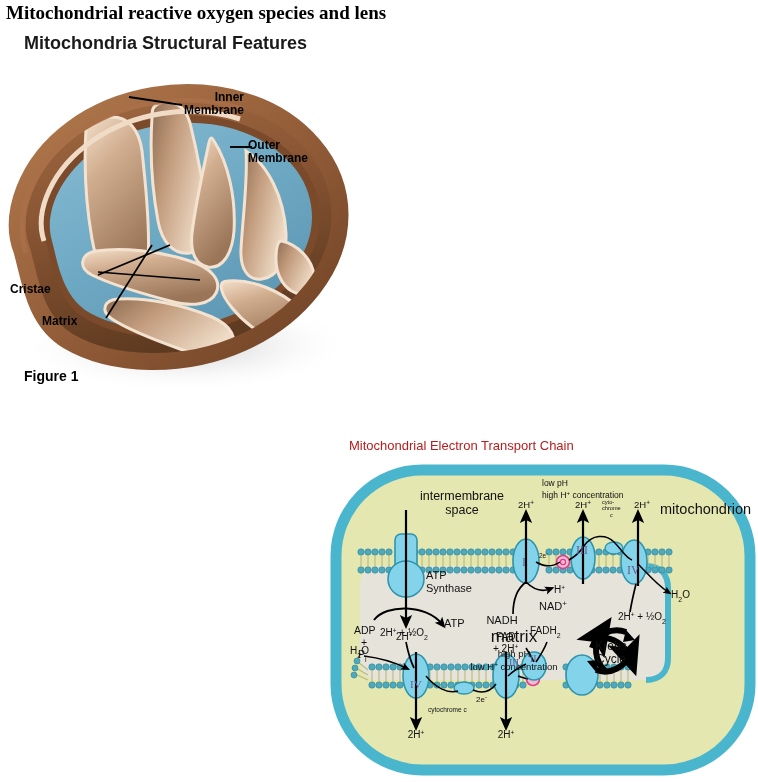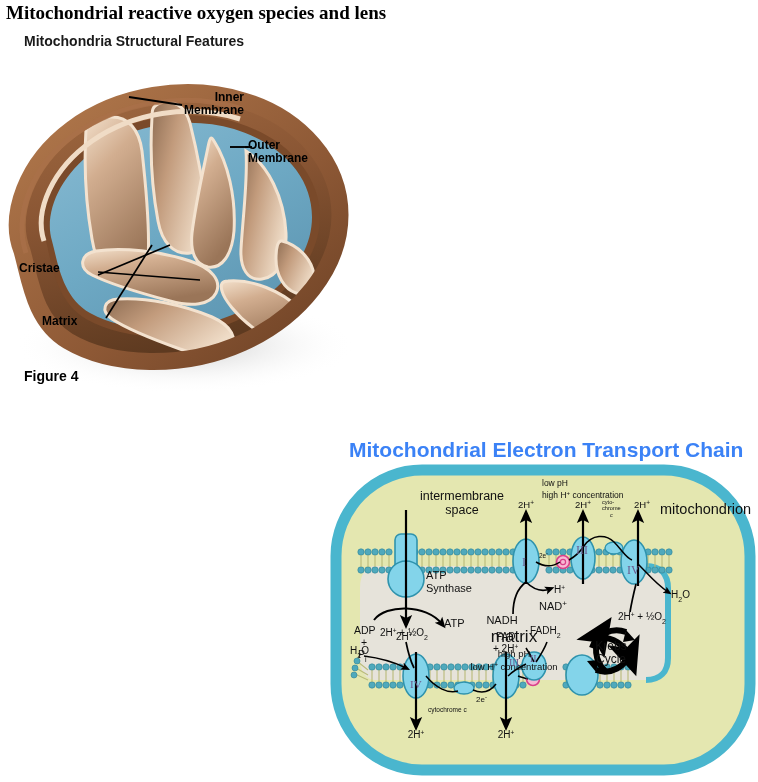--- a/index.html
+++ b/index.html
@@ -15,45 +15,45 @@
   
   #doc-title{
     position:absolute;left:6px;top:2px;
     font-family:"Liberation Serif", serif;
     font-weight:bold;font-size:19px;color:#000;
     letter-spacing:0px;white-space:nowrap;
   }
   #fig1-title{
     position:absolute;left:24px;top:33px;
     font-family:"Liberation Sans", sans-serif;
-    font-weight:bold;font-size:14px;color:#1a1a1a;
+    font-weight:bold;font-size:18px;color:#1a1a1a;
     white-space:nowrap;
   }
   #etc-title{
     position:absolute;left:349px;top:438px;
     font-family:"Liberation Sans", sans-serif;
-    font-weight:bold;font-size:21px;color:#3b82f6;
+    font-weight:normal;font-size:13px;color:#b91c1c;
     white-space:nowrap;
   }
   #fig1-caption{
     position:absolute;left:24px;top:368px;
     font-family:"Liberation Sans", sans-serif;
     font-weight:bold;font-size:14px;color:#000;
   }
 
   
   .f1lab{
     position:absolute;
     font-family:"Liberation Sans", sans-serif;
     font-weight:bold;font-size:12px;color:#000;
     line-height:12.5px;white-space:nowrap;
   }
   #lab-inner{left:184px;top:91px;text-align:right;}
   #lab-outer{left:248px;top:139px;text-align:left;}
-  #lab-cristae{left:10px;top:262px;margin-left:9px;}
+  #lab-cristae{left:10px;top:283px;}
   #lab-matrix{left:42px;top:315px;}
 
   
   svg{display:block;}
   #fig1-svg{position:absolute;left:0px;top:55px;}
   #etc-svg{position:absolute;left:330px;top:462px;}
 
   .etc-txt{font-family:"Liberation Sans", sans-serif;fill:#111;}
 </style>
 </head>
@@ -160,21 +160,21 @@
   <div class="f1lab" id="lab-inner">
     <div>Inner</div>
     <div>Membrane</div>
   </div>
   <div class="f1lab" id="lab-outer">
     <div>Outer</div>
     <div>Membrane</div>
   </div>
   <div class="f1lab" id="lab-cristae">Cristae</div>
   <div class="f1lab" id="lab-matrix">Matrix</div>
-  <div id="fig1-caption">Figure 4</div>
+  <div id="fig1-caption">Figure 1</div>
 
   <div id="etc-title">Mitochondrial Electron Transport Chain</div>
 
   <svg id="etc-svg" width="428" height="320" viewBox="0 0 428 320">
     <defs>
       <marker id="ah" markerWidth="7" markerHeight="7" refX="3.2" refY="3.2" orient="auto">
         <path d="M0,0.4 L6.4,3.2 L0,6 L1.4,3.2 Z" fill="#000"></path>
       </marker>
       <marker id="ahs" markerWidth="6" markerHeight="6" refX="2.8" refY="2.8" orient="auto">
         <path d="M0,0.4 L5.6,2.8 L0,5.2 L1.2,2.8 Z" fill="#000"></path>

